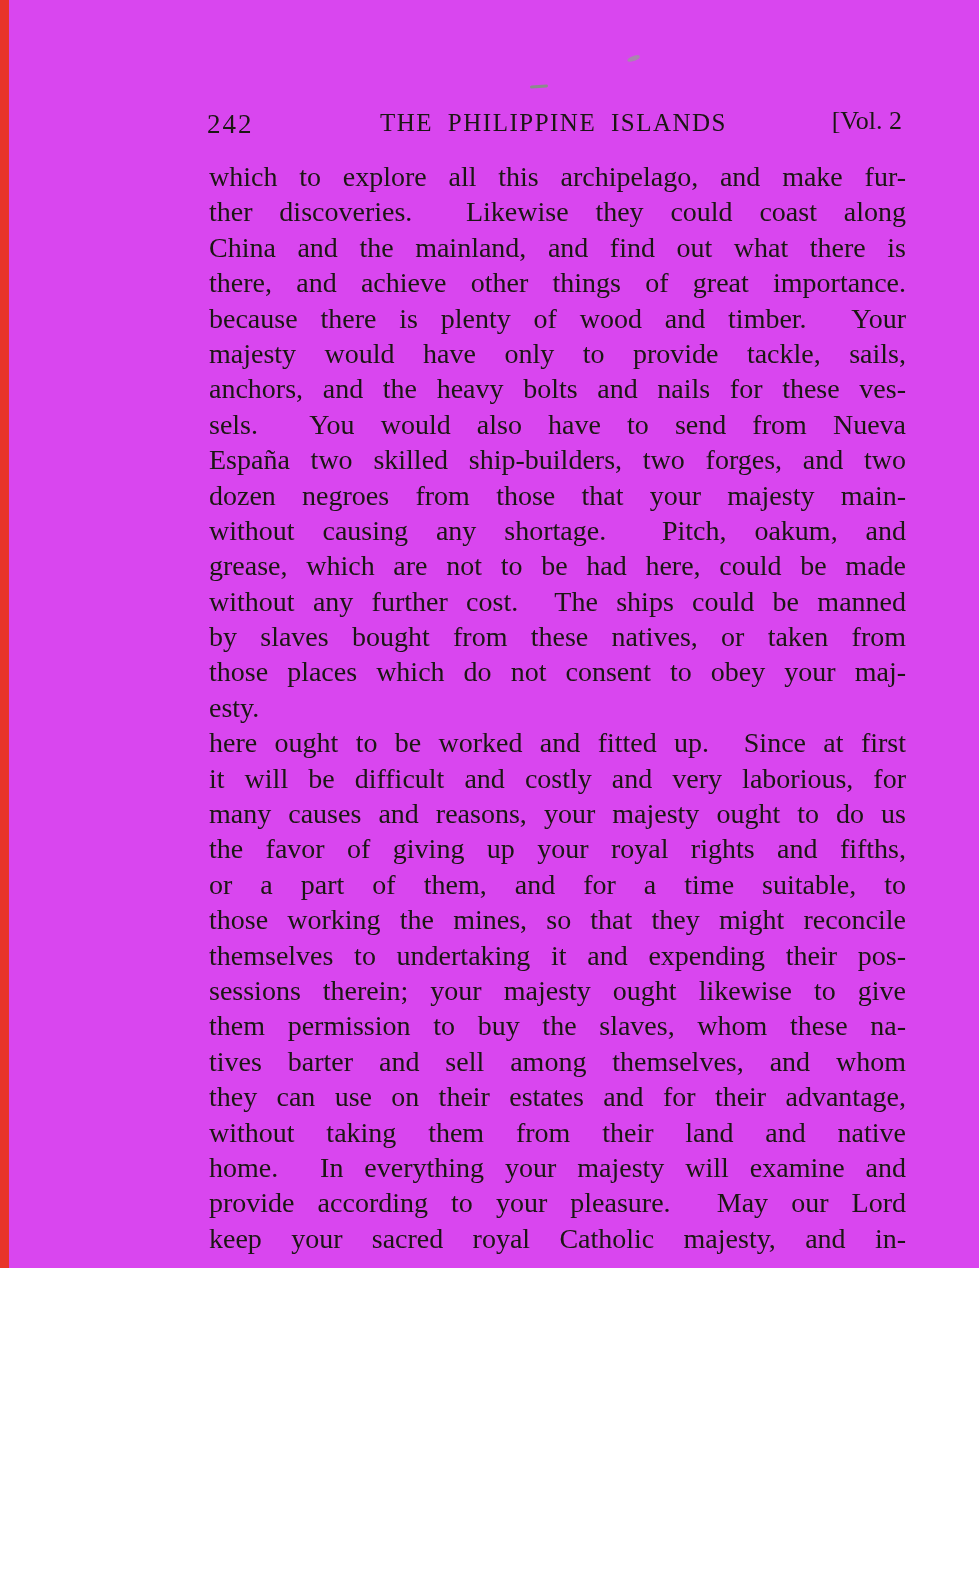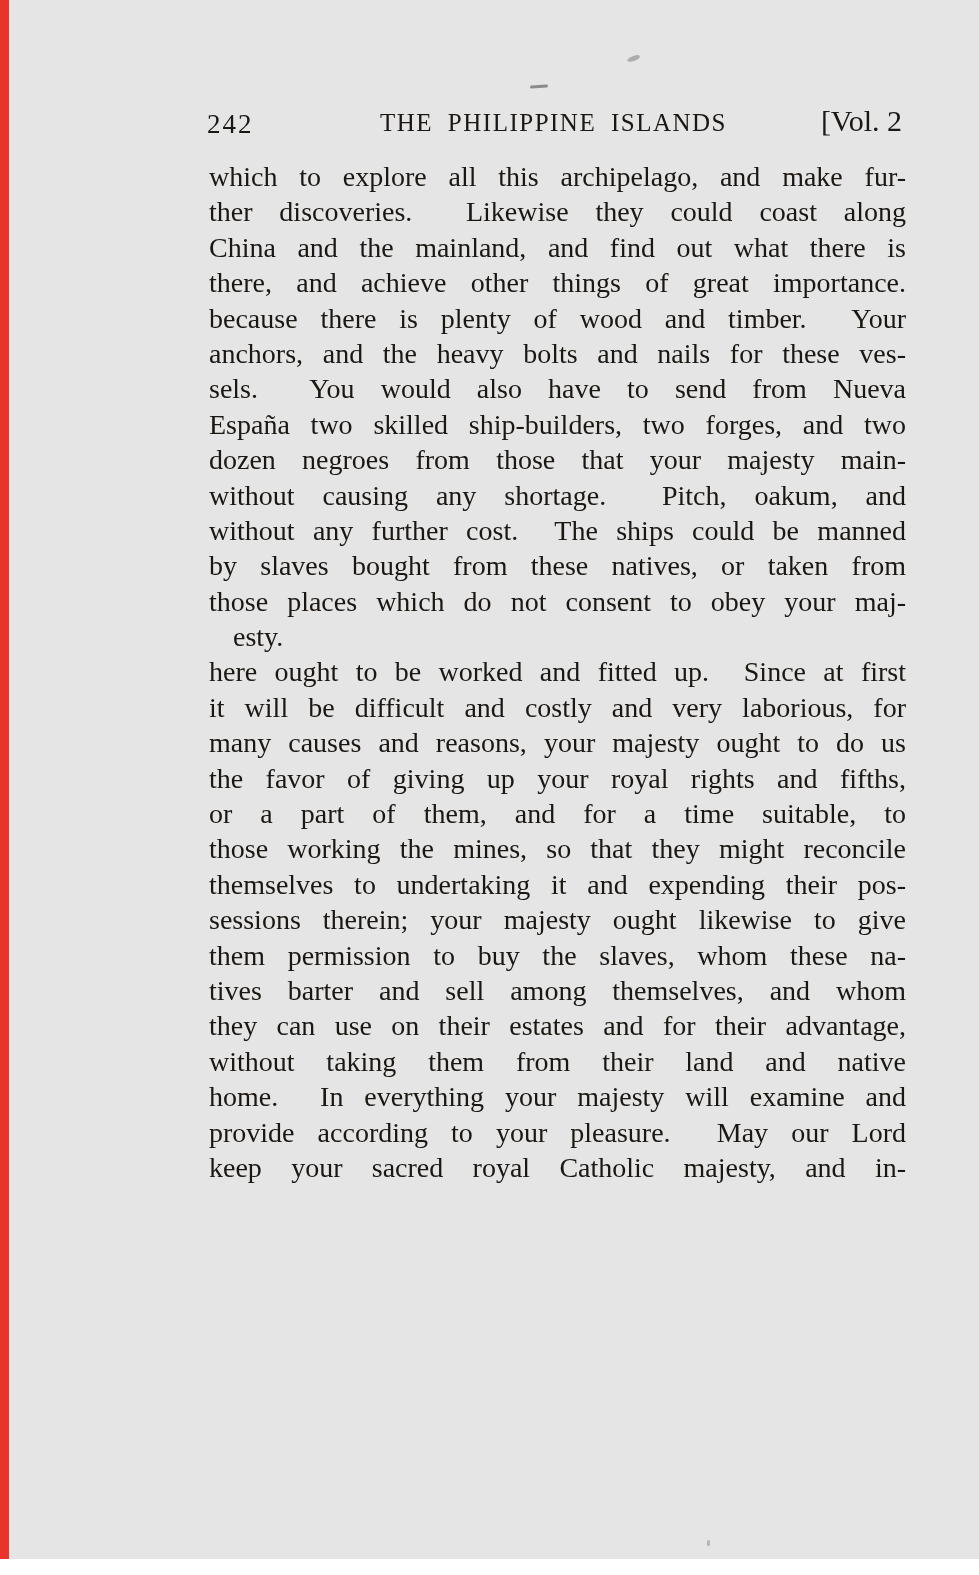--- a/index.html
+++ b/index.html
@@ -1,20 +1,20 @@
 <!DOCTYPE html>
 <html><head>
 <meta charset="utf-8">
 <style>
   html, body { margin: 0; padding: 0; background: #ffffff; }
   .page {
     position: relative;
     width: 979px;
-    height: 1559px;
-    background: #e5e5e5;
+    height: 1268px;
+    background: #d946ef;
     overflow: hidden;
     font-family: "Liberation Serif", serif;
     color: #1b1713;
   }
   .spine-edge {
     position: absolute;
     left: 0; top: 0;
     width: 9px; height: 100%;
     background: #e8342a;
   }
@@ -30,36 +30,36 @@
     font-size: 27px; letter-spacing: 2px;
   }
   .head-title {
     position: absolute; left: 50%; top: 0;
     transform: translateX(-50%);
     white-space: nowrap;
     font-size: 25px; letter-spacing: 1.5px; word-spacing: 7px;
   }
   .vol {
     position: absolute; right: 0; top: -2px;
-    font-size: 30px;
+    font-size: 26px;
   }
   .text-block {
     position: absolute;
     left: 209px; top: 159px;
     width: 697px;
     font-size: 28px;
     line-height: 35.4px;
   }
   .line {
     text-align: justify;
     text-align-last: justify;
     overflow: hidden;
     height: 35.4px;
   }
-  .line.par-end { text-align-last: left; margin-left: 24px; }
+  .line.par-end { text-align-last: left; }
   .line.indent { text-indent: 34px; }
   .speck { position: absolute; pointer-events: none; }
   .speck-1 {
     left: 530px; top: 85px; width: 18px; height: 3px;
     background: #8b8b8b; border-radius: 2px; transform: rotate(-4deg);
   }
   .speck-2 {
     left: 627px; top: 56px; width: 13px; height: 5px;
     background: #9a9a9a; border-radius: 60% 40% 50% 50%;
     transform: rotate(-18deg); opacity: .75;
@@ -85,25 +85,27 @@
     <span class="head-title">THE PHILIPPINE ISLANDS</span>
     <span class="vol">[Vol. 2</span>
   </div>
 
   <div class="text-block">
     <div class="line">which to explore all this archipelago, and make fur-</div>
     <div class="line">ther discoveries.&nbsp; Likewise they could coast along</div>
     <div class="line">China and the mainland, and find out what there is</div>
     <div class="line">there, and achieve other things of great importance.</div>
     <div class="line">because there is plenty of wood and timber.&nbsp; Your</div>
+    <div class="line">majesty would have only to provide tackle, sails,</div>
     <div class="line">anchors, and the heavy bolts and nails for these ves-</div>
     <div class="line">sels.&nbsp; You would also have to send from Nueva</div>
     <div class="line">España two skilled ship-builders, two forges, and two</div>
     <div class="line">dozen negroes from those that your majesty main-</div>
     <div class="line">without causing any shortage.&nbsp; Pitch, oakum, and</div>
+    <div class="line">grease, which are not to be had here, could be made</div>
     <div class="line">without any further cost.&nbsp; The ships could be manned</div>
     <div class="line">by slaves bought from these natives, or taken from</div>
     <div class="line">those places which do not consent to obey your maj-</div>
     <div class="line par-end">esty.</div>
     <div class="line">here ought to be worked and fitted up.&nbsp; Since at first</div>
     <div class="line">it will be difficult and costly and very laborious, for</div>
     <div class="line">many causes and reasons, your majesty ought to do us</div>
     <div class="line">the favor of giving up your royal rights and fifths,</div>
     <div class="line">or a part of them, and for a time suitable, to</div>
     <div class="line">those working the mines, so that they might reconcile</div>

